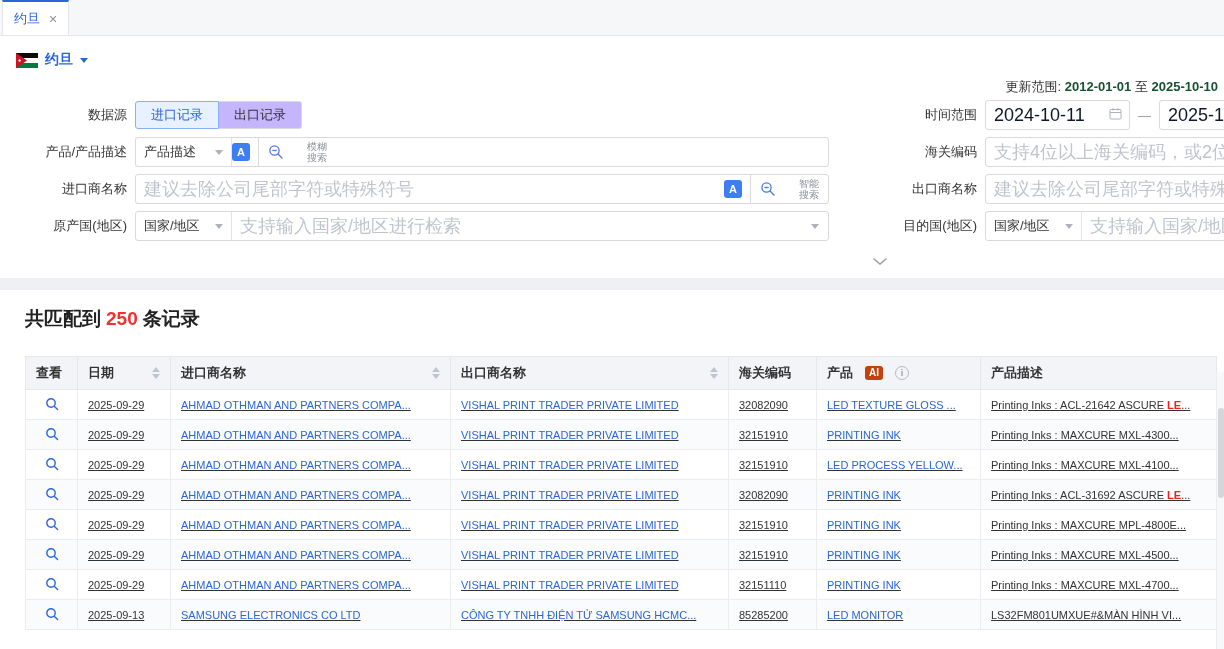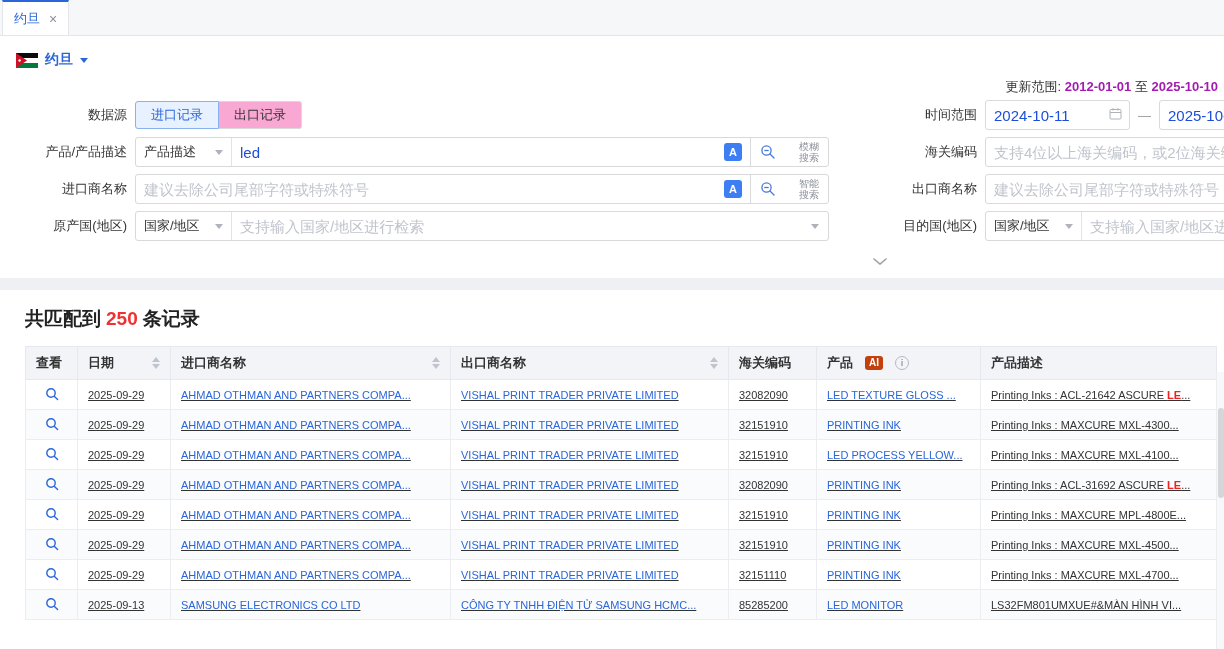--- a/index.html
+++ b/index.html
@@ -15,39 +15,39 @@
 
   
   .country-row { display:flex; align-items:center; gap:7px; padding:14px 0 0 16px; height:34px; }
   .flag { width:22px; height:15px; display:inline-flex; }
   .country-name { color:#2a66d9; font-weight:bold; font-size:14px; cursor:pointer; }
   .caret { width:0; height:0; border-left:4px solid transparent; border-right:4px solid transparent; border-top:5px solid #aeb2bb; }
   .caret-blue { width:0; height:0; border-left:4px solid transparent; border-right:4px solid transparent; border-top:5px solid #2a66d9; }
 
   
   .update-range { text-align:right; padding-right:6px; height:18px; margin-top:8px; }
-  .orange { color:#a21caf; font-weight:bold; }
+  .orange { color:#14532d; font-weight:bold; }
 
   
   .form { margin-top:4px; }
   .form-row { position:relative; height:30px; margin-bottom:7px; display:flex; align-items:center; }
   .lbl { width:135px; text-align:right; padding-right:8px; flex:none; color:#333;padding-left:33px; }
   .rgroup { position:absolute; left:885px; top:0; height:30px; display:flex; align-items:center; width:500px; }
   .rlbl { width:100px; text-align:right; padding-right:8px; flex:none; }
 
   .toggle { display:flex; }
-  .tbtn { height:28px; padding:0 15px; border:1px solid #d9d9d9; background:#f9a8d4; display:flex; align-items:center; cursor:pointer; }
+  .tbtn { height:28px; padding:0 15px; border:1px solid #d9d9d9; background:#c4b5fd; display:flex; align-items:center; cursor:pointer; }
   .tbtn.sel { background:#e8f1ff; border-color:#89b0f0; color:#2a66d9; }
   .tbtn.first { border-radius:3px 0 0 3px; }
   .tbtn.last { border-radius:0 3px 3px 0; border-left:none; }
 
   .composite { display:flex; height:30px; border:1px solid #d9d9d9; border-radius:3px; background:#fff; align-items:center; width:694px; }
   .sel-part { width:96px; flex:none; display:flex; align-items:center; justify-content:space-between; padding:0 8px;
     border-right:1px solid #e3e3e3; height:100%; cursor:pointer; }
-  .composite input, .plain-input input { flex:1; border:none; outline:none; height:24px; padding:0 8px; font-size:15px; color:#1d4ed8; min-width:0; background:transparent; }
+  .composite input, .plain-input input { flex:1; border:none; outline:none; height:24px; padding:0 8px; font-size:18px; color:#0f172a; min-width:0; background:transparent; }
   input::placeholder { color:#c0c4cc; }
   .t-icon { width:18px; height:18px; background:#3d7ef2; border-radius:3px; color:#fff; font-size:11px; font-weight:bold;
     display:flex; align-items:center; justify-content:center; margin-right:8px; flex:none; cursor:pointer; }
   .search-mode { flex:none; height:100%; border-left:1px solid #d9d9d9; display:flex; align-items:center; gap:23px; padding:0 9px; cursor:pointer; }
   .two-line { font-size:10px; line-height:11px; color:#8a8f99; }
   .end-caret { margin-right:9px; flex:none; }
 
   .plain-input { height:30px; border:1px solid #d9d9d9; border-radius:3px; display:flex; align-items:center; background:#fff; }
   .date-box { width:145px; flex:none; }
   .cal { margin-right:7px; flex:none; }
@@ -61,21 +61,21 @@
   .collapse-row { height:30px; position:relative; }
   .collapse-handle { position:absolute; left:856px; top:5px; width:48px; height:16px; display:flex; align-items:center; justify-content:center; cursor:pointer; }
 
   .gray-strip { height:12px; background:#eef0f4; }
 
   
   .results { padding:16px 0 0 25px; }
   .results-title { font-size:19px; font-weight:bold; color:#222; display:flex; gap:5px; align-items:center; }
   .count { color:#f23030; }
 
-  .tbl { margin-top:14px; width:1191px; border-collapse:collapse; table-layout:fixed; }
+  .tbl { margin-top:24px; width:1191px; border-collapse:collapse; table-layout:fixed; }
   .tbl th { background:#f2f4f8; border:1px solid #e6e8ee; height:33px; font-size:13px; color:#333; text-align:left; padding:0 10px; font-weight:bold; }
   .tbl td { border:1px solid #ecedf1; height:30px; font-size:11px; padding:0 10px; white-space:nowrap; overflow:hidden; background:#fff;text-decoration:underline; }
   .tbl tbody tr:nth-child(even) td { background:#fafbfc; }
   .c-center { text-align:center; }
   .th-flex { display:flex; align-items:center; justify-content:space-between; }
   .th-left { display:flex; align-items:center; gap:12px; }
   .sort { display:inline-flex; flex-direction:column; align-items:center; cursor:pointer; }
   .sort .up { width:0; height:0; border-left:4px solid transparent; border-right:4px solid transparent; border-bottom:5px solid #c0c4cc; margin-bottom:2px; }
   .sort .down { width:0; height:0; border-left:4px solid transparent; border-right:4px solid transparent; border-top:5px solid #c0c4cc; }
   .lnk { color:#2a66d9; text-decoration:none; cursor:pointer; }
@@ -147,21 +147,20 @@
     </div>
   </div>
 
   <div class="form-row">
     <div class="lbl">产品/产品描述</div>
     <div class="composite">
       <div class="sel-part">
         <span>产品描述</span>
         <span class="caret"></span>
       </div>
-      <input value="led" style="">
       <span class="t-icon">A</span>
       <div class="search-mode">
         <svg width="16" height="16" viewBox="0 0 16 16">
             <circle cx="6.5" cy="6.5" r="4.6" fill="none" stroke="#4a79d9" stroke-width="1.3"></circle>
             <line x1="4.3" y1="6.5" x2="8.7" y2="6.5" stroke="#4a79d9" stroke-width="1.3"></line>
             <line x1="10" y1="10" x2="14" y2="14" stroke="#4a79d9" stroke-width="1.3" stroke-linecap="round"></line>
           </svg>
         <span class="two-line">
           <span>模糊</span><br><span>搜索</span>
         </span>

